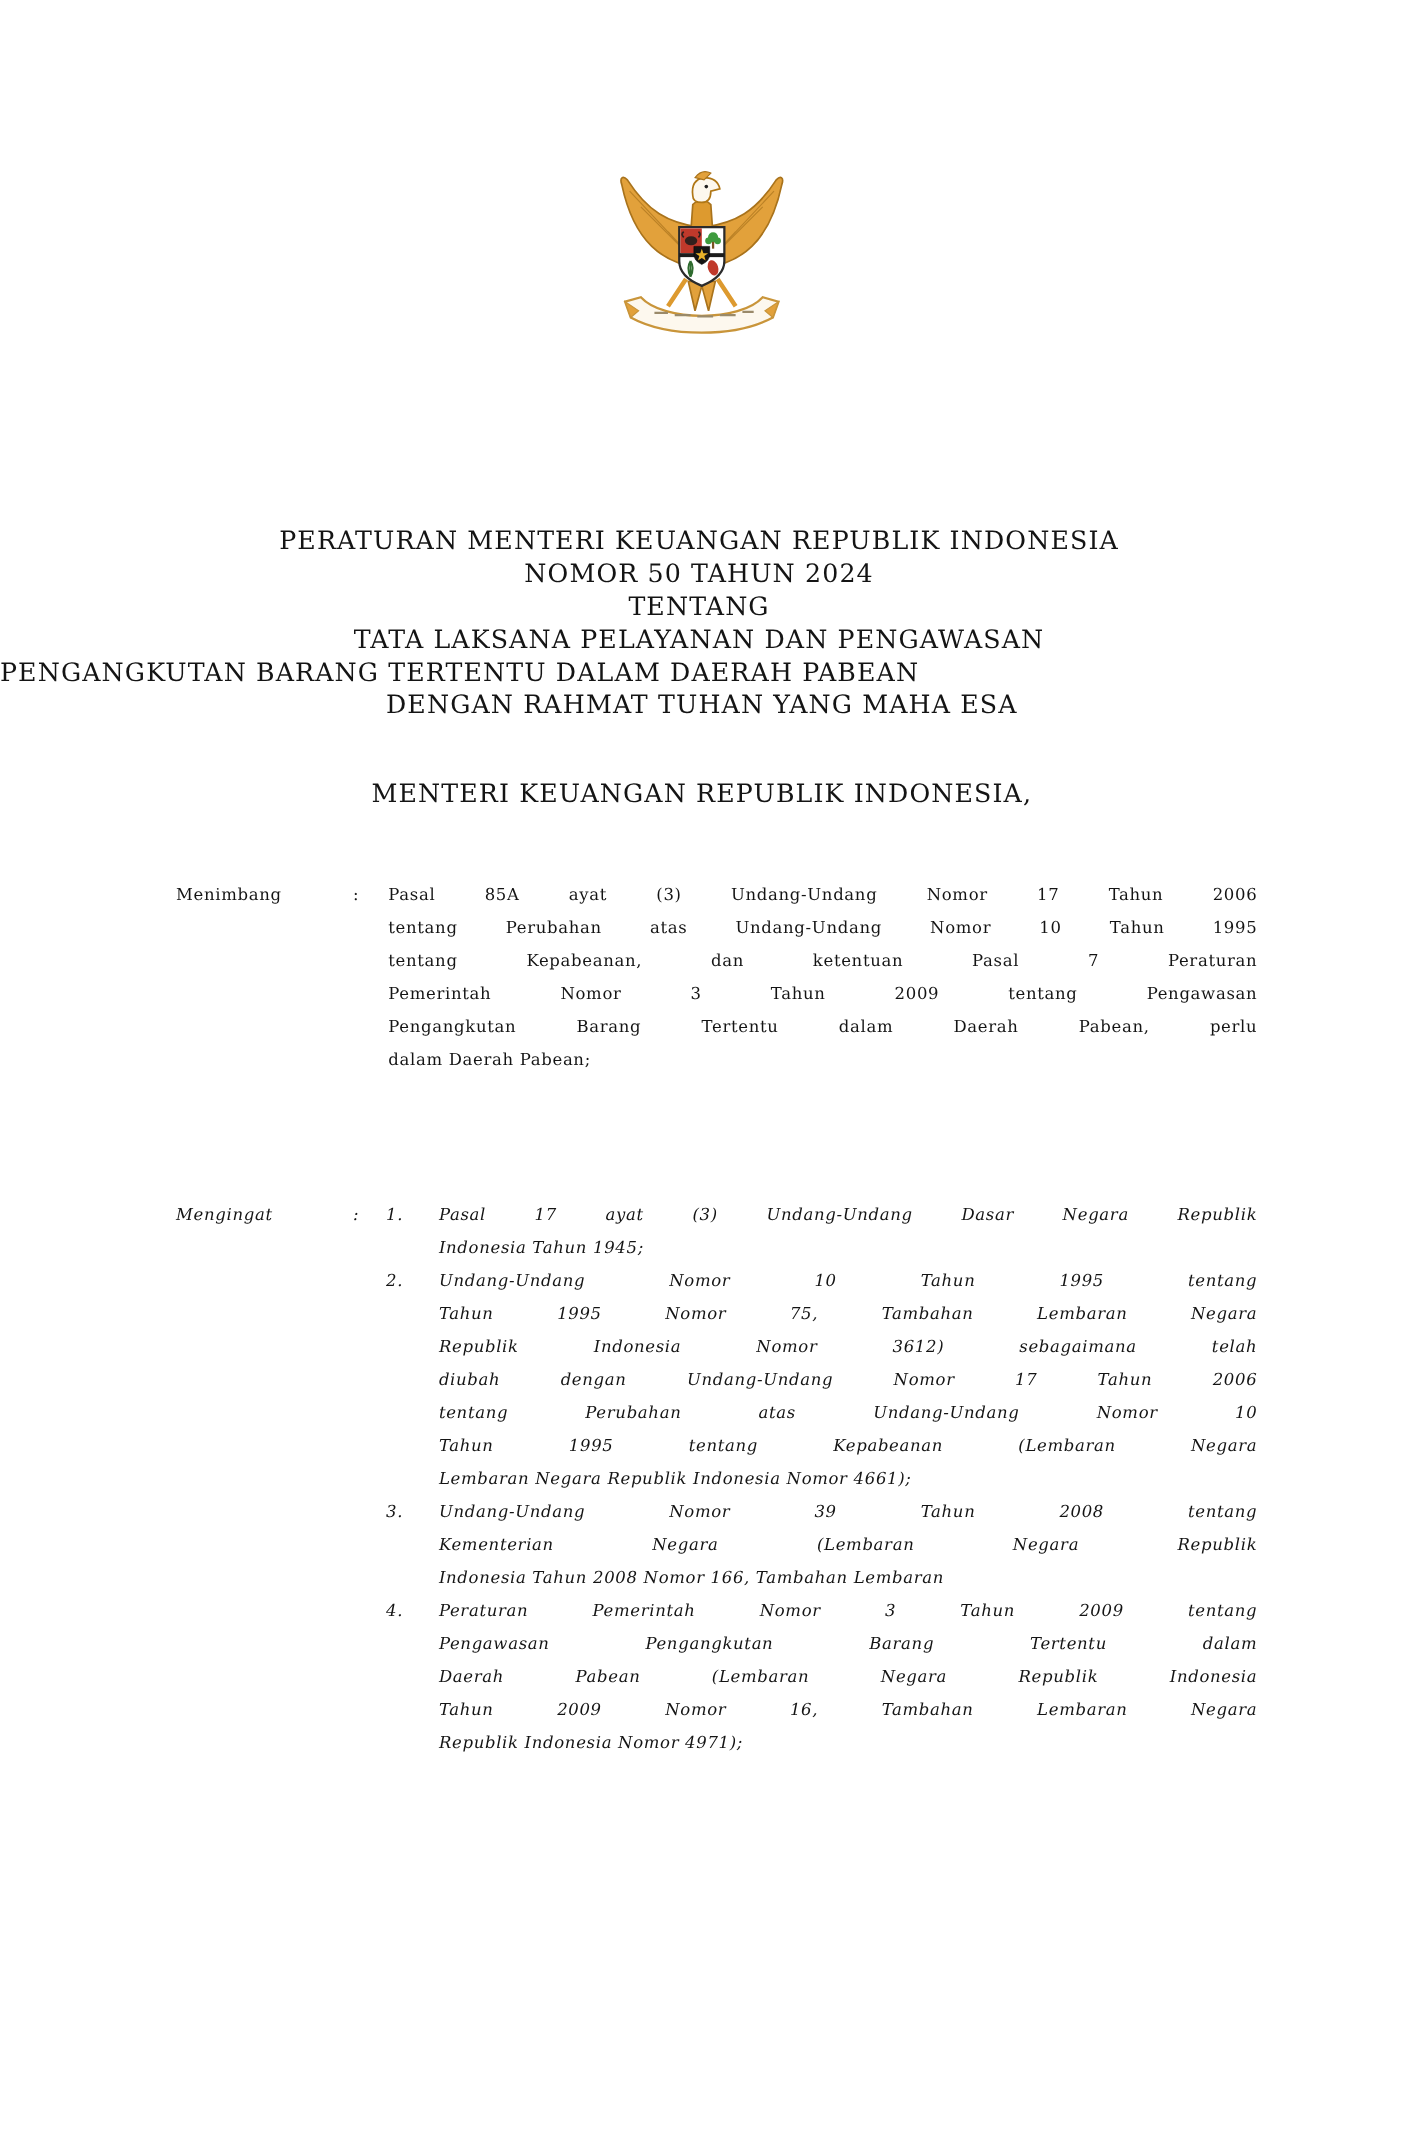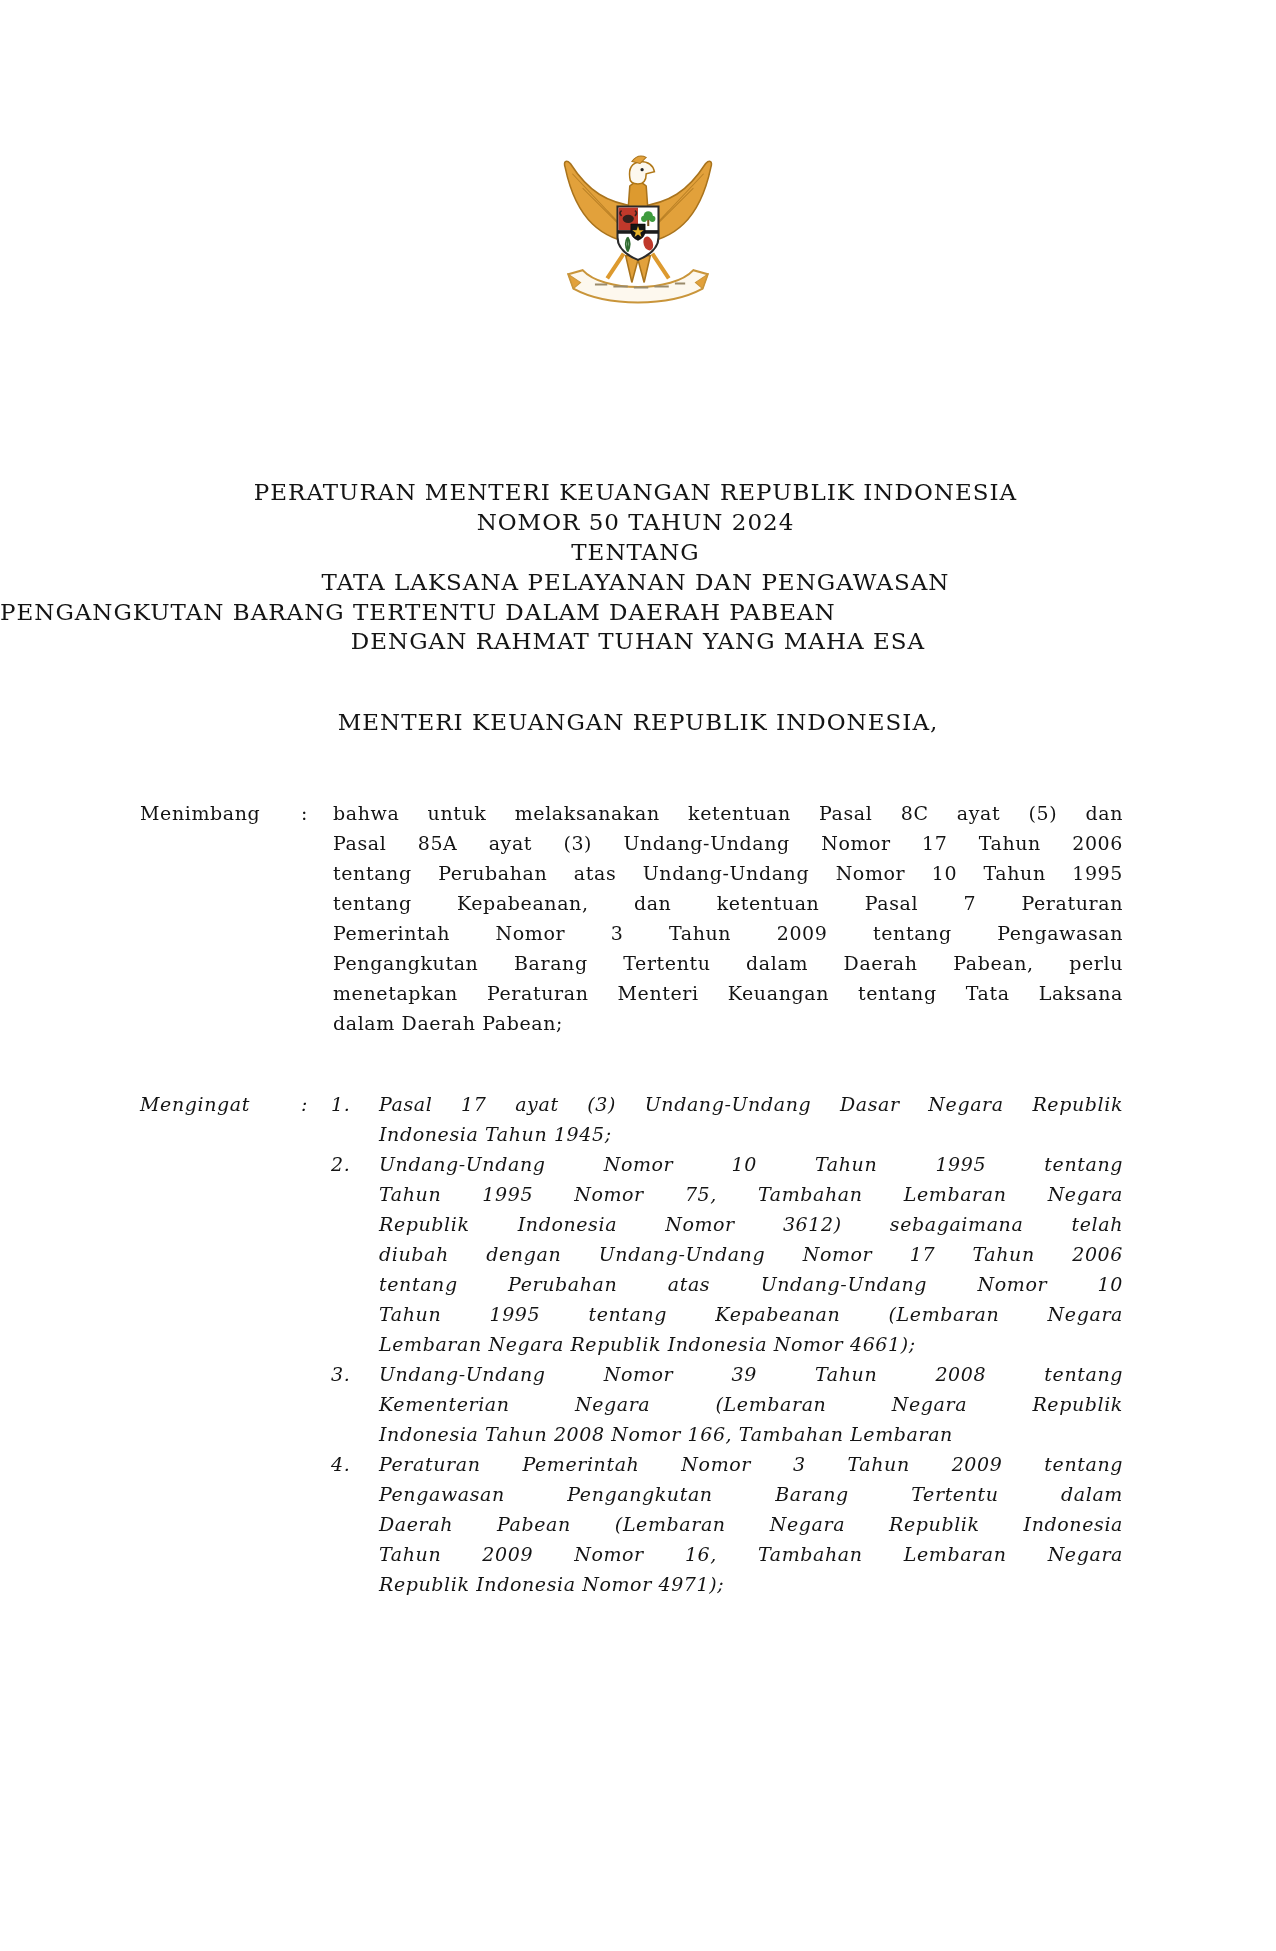--- a/index.html
+++ b/index.html
@@ -24,22 +24,22 @@
 
   .center-line{
     position:absolute;left:0;width:1276px;
     font-size:23px;line-height:30px;letter-spacing:1px;
     text-align:center;
   }
   .invocation{top:626px;}
   .authority{top:707px;}
 
   .clause{
-    position:absolute;left:140px;width:983px;
-    font-size:19px;line-height:30px;letter-spacing:0.6px;
+    position:absolute;left:160px;width:983px;
+    font-size:15px;line-height:30px;letter-spacing:0.6px;
   }
   .considering{top:798px;}
   .recalling{top:1089px;font-style:italic;}
   .clause-label{position:absolute;left:0;top:0;white-space:nowrap;}
   .clause-colon{position:absolute;left:161px;top:0;}
   .considering .clause-body{margin-left:193px;}
   .recalling .clause-body{margin-left:191px;}
 
   .jline{
     text-align:justify;
@@ -109,27 +109,25 @@
     </div>
 
   <div class="center-line invocation">DENGAN RAHMAT TUHAN YANG MAHA ESA</div>
 
   <div class="center-line authority">MENTERI KEUANGAN REPUBLIK INDONESIA,</div>
 
   <section class="clause considering">
     <div class="clause-label">Menimbang</div>
     <div class="clause-colon">:</div>
     <div class="clause-body">
-        <div class="jline">bahwa untuk melaksanakan ketentuan Pasal 8C ayat (5) dan</div>
         <div class="jline">Pasal 85A ayat (3) Undang-Undang Nomor 17 Tahun 2006</div>
         <div class="jline">tentang Perubahan atas Undang-Undang Nomor 10 Tahun 1995</div>
         <div class="jline">tentang Kepabeanan, dan ketentuan Pasal 7 Peraturan</div>
         <div class="jline">Pemerintah Nomor 3 Tahun 2009 tentang Pengawasan</div>
         <div class="jline">Pengangkutan Barang Tertentu dalam Daerah Pabean, perlu</div>
-        <div class="jline">menetapkan Peraturan Menteri Keuangan tentang Tata Laksana</div>
         <div class="jline">dalam Daerah Pabean;</div>
       </div>
   </section>
 
   <section class="clause recalling">
     <div class="clause-label">Mengingat</div>
     <div class="clause-colon">:</div>
     <div class="clause-body">
       <div class="list-item">
         <div class="item-num">1.</div>

